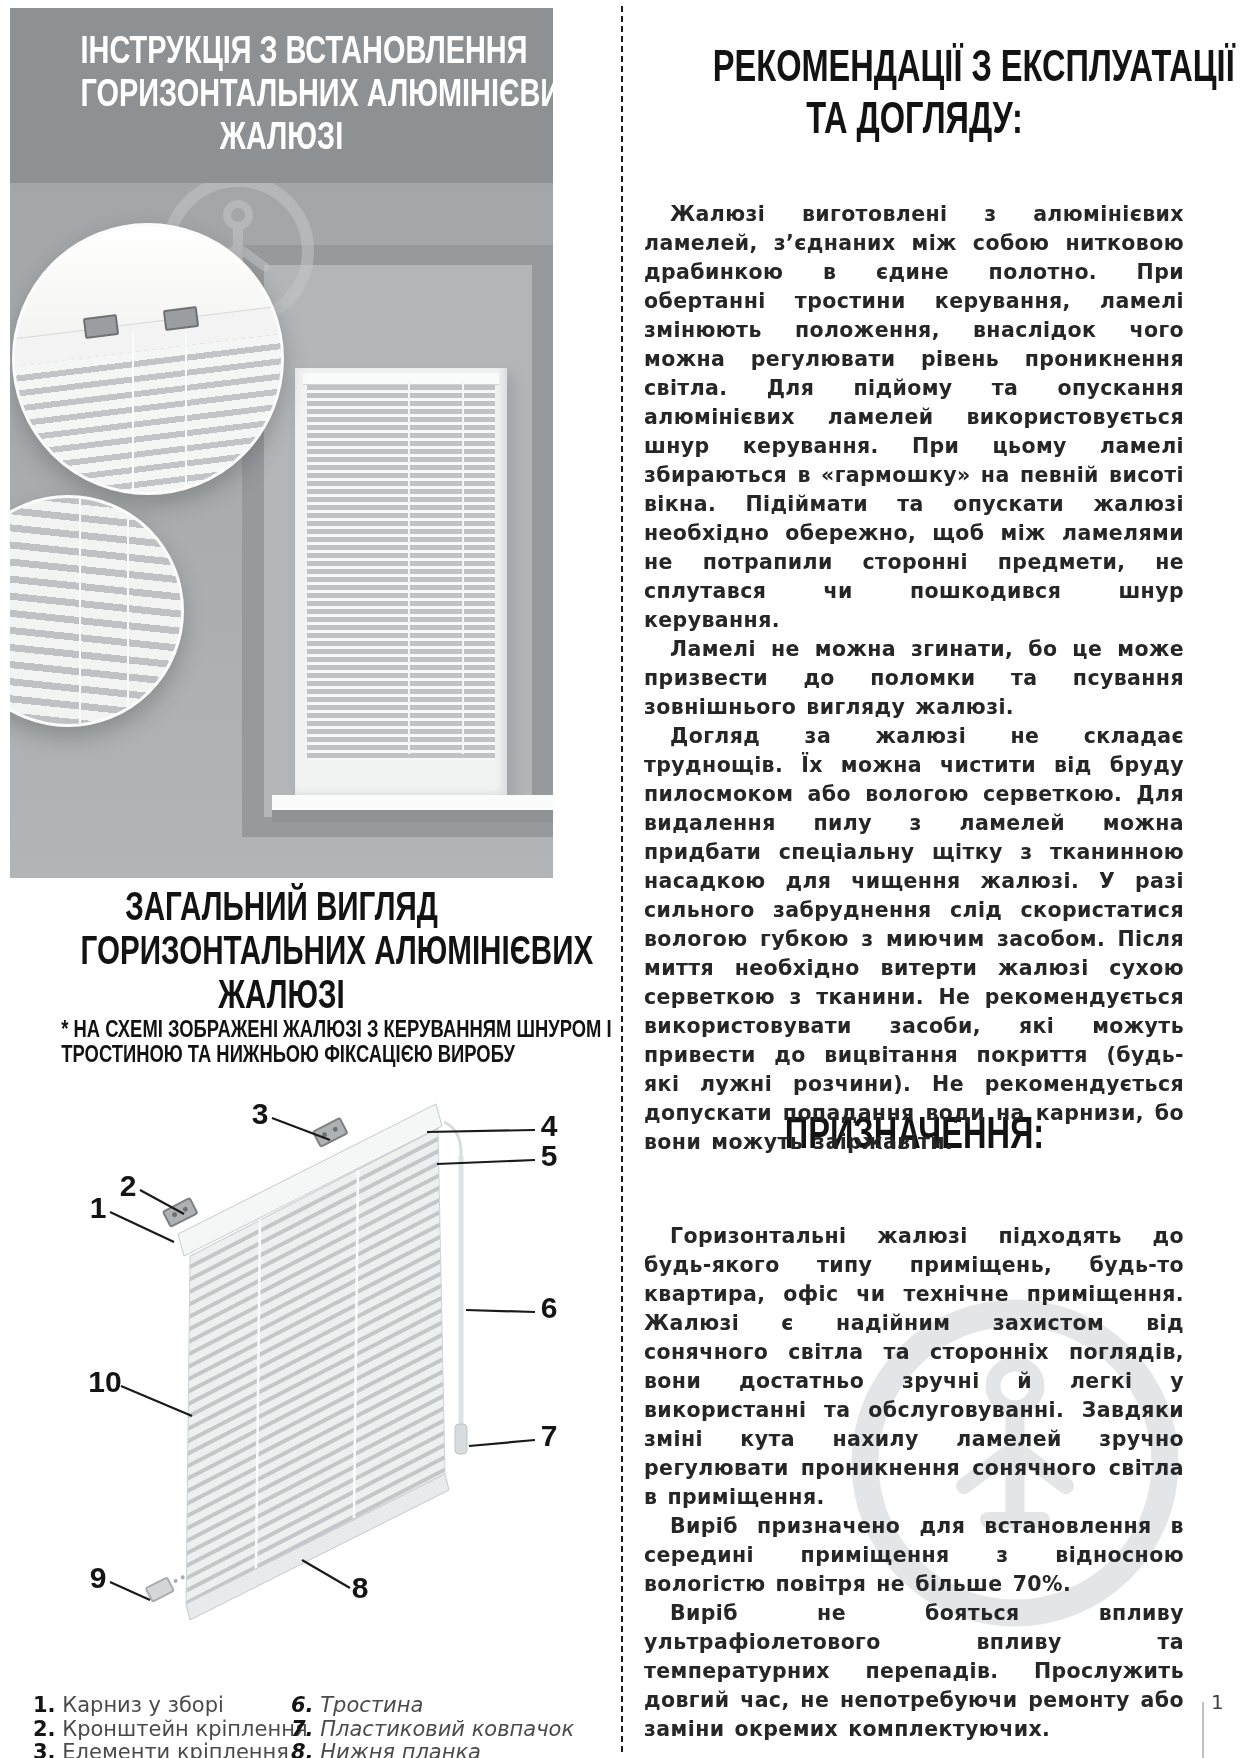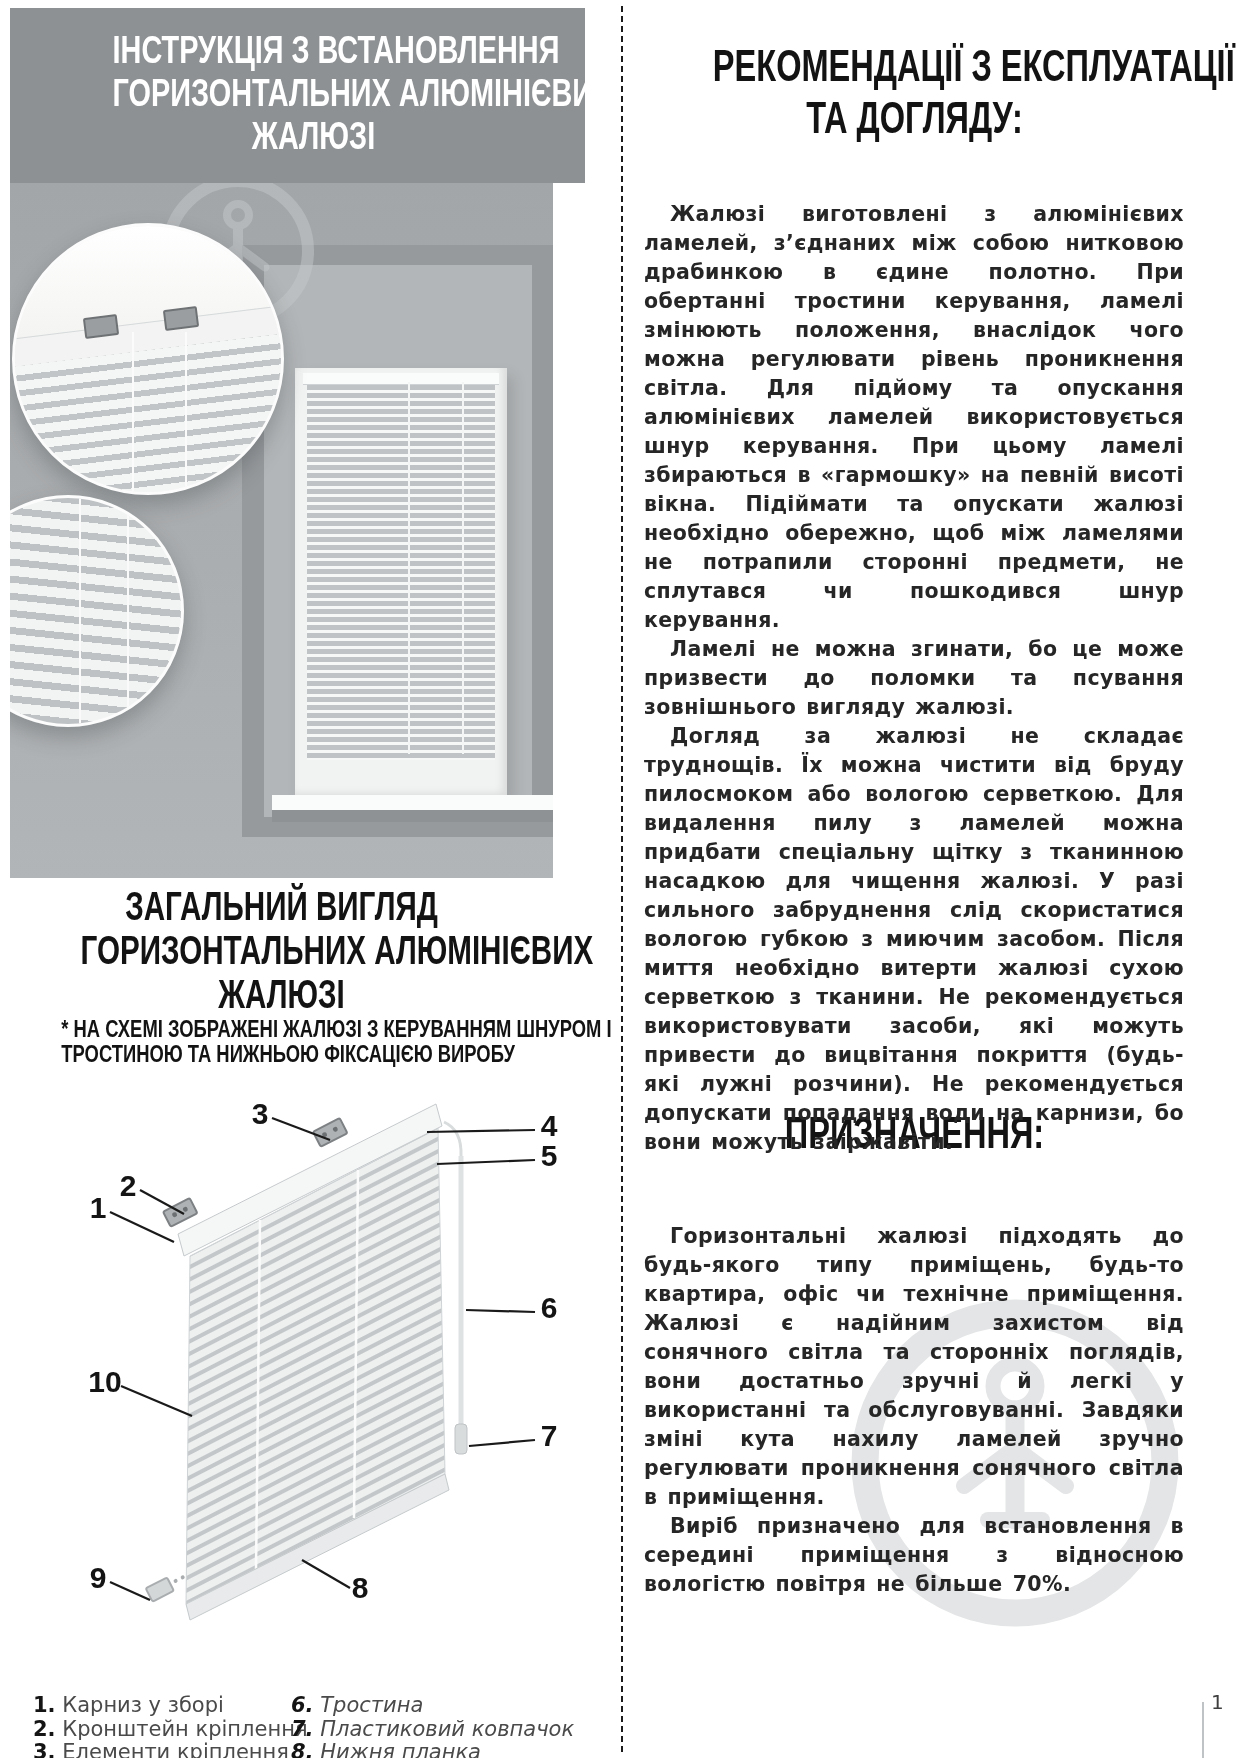--- a/index.html
+++ b/index.html
@@ -2,21 +2,21 @@
 <html lang="uk"><head>
 <meta charset="utf-8">
 <style>
   html,body{margin:0;padding:0;background:#fff;}
   .page{position:relative;width:1245px;height:1758px;background:#ffffff;
         font-family:"DejaVu Sans",sans-serif;overflow:hidden;}
   .cond{font-family:"Liberation Sans",sans-serif;font-weight:700;color:#131313;}
   .scx{display:block;transform:scaleX(0.74);transform-origin:50% 50%;white-space:nowrap;text-align:center;}
 
   
-  .hdr-block{position:absolute;left:10px;top:8px;width:543px;height:175px;background:#8e9193;padding-left:32px;}
+  .hdr-block{position:absolute;left:10px;top:8px;width:543px;height:175px;background:#8e9193;}
   .hdr-block .line{color:#ffffff;font-size:39px;line-height:43px;}
   .hdr-block .wrap{padding-top:20px;}
 
   .photo{position:absolute;left:10px;top:183px;width:543px;height:695px;overflow:hidden;
          background:linear-gradient(180deg,#a3a6a8 0%,#abaeb0 55%,#b2b5b7 100%);}
   .recess-outer{position:absolute;left:232px;top:62px;width:311px;height:592px;background:#979a9d;}
   .recess-inner{position:absolute;left:254px;top:82px;width:268px;height:552px;background:#b3b6b8;}
   .winframe{position:absolute;left:285px;top:185px;width:212px;height:430px;background:#f1f2f2;
             box-shadow:inset -4px -4px 8px rgba(0,0,0,0.10), 6px 8px 14px rgba(0,0,0,0.12);}
   .blinds{position:absolute;left:297px;top:199px;width:188px;height:378px;
@@ -237,19 +237,20 @@
       <circle cx="185" cy="185" r="150" fill="none" stroke="#e4e5e6" stroke-width="27"></circle>
       <circle cx="185" cy="108" r="22" fill="none" stroke="#e4e5e6" stroke-width="15"></circle>
       <path d="M185,132 L185,242" stroke="#e4e5e6" stroke-width="19" stroke-linecap="round" fill="none"></path>
       <path d="M185,170 L134,208 M185,170 L236,208" stroke="#e4e5e6" stroke-width="16" stroke-linecap="round" fill="none"></path>
       <path d="M158,242 L212,242" stroke="#e4e5e6" stroke-width="16" stroke-linecap="round" fill="none"></path>
     </svg>
 
     <div class="body-text paras-purpose">
       <p>Горизонтальні жалюзі підходять до будь-якого типу приміщень, будь-то квартира, офіс чи технічне приміщення. Жалюзі є надійним захистом від сонячного світла та сторонніх поглядів, вони достатньо зручні й легкі у використанні та обслуговуванні. Завдяки зміні кута нахилу ламелей зручно регулювати проникнення сонячного світла в приміщення.</p>
       <p>Виріб призначено для встановлення в середині приміщення з відносною вологістю повітря не більше 70%.</p>
+      <p>Виріб не бояться впливу ультрафіолетового впливу та температурних перепадів. Прослужить довгий час, не непотребуючи ремонту або заміни окремих комплектуючих.</p>
     </div>
   </div>
 
   <div class="pageno-line"></div>
   <div class="pageno">1</div>
 
 </div>
 
 </body></html>

